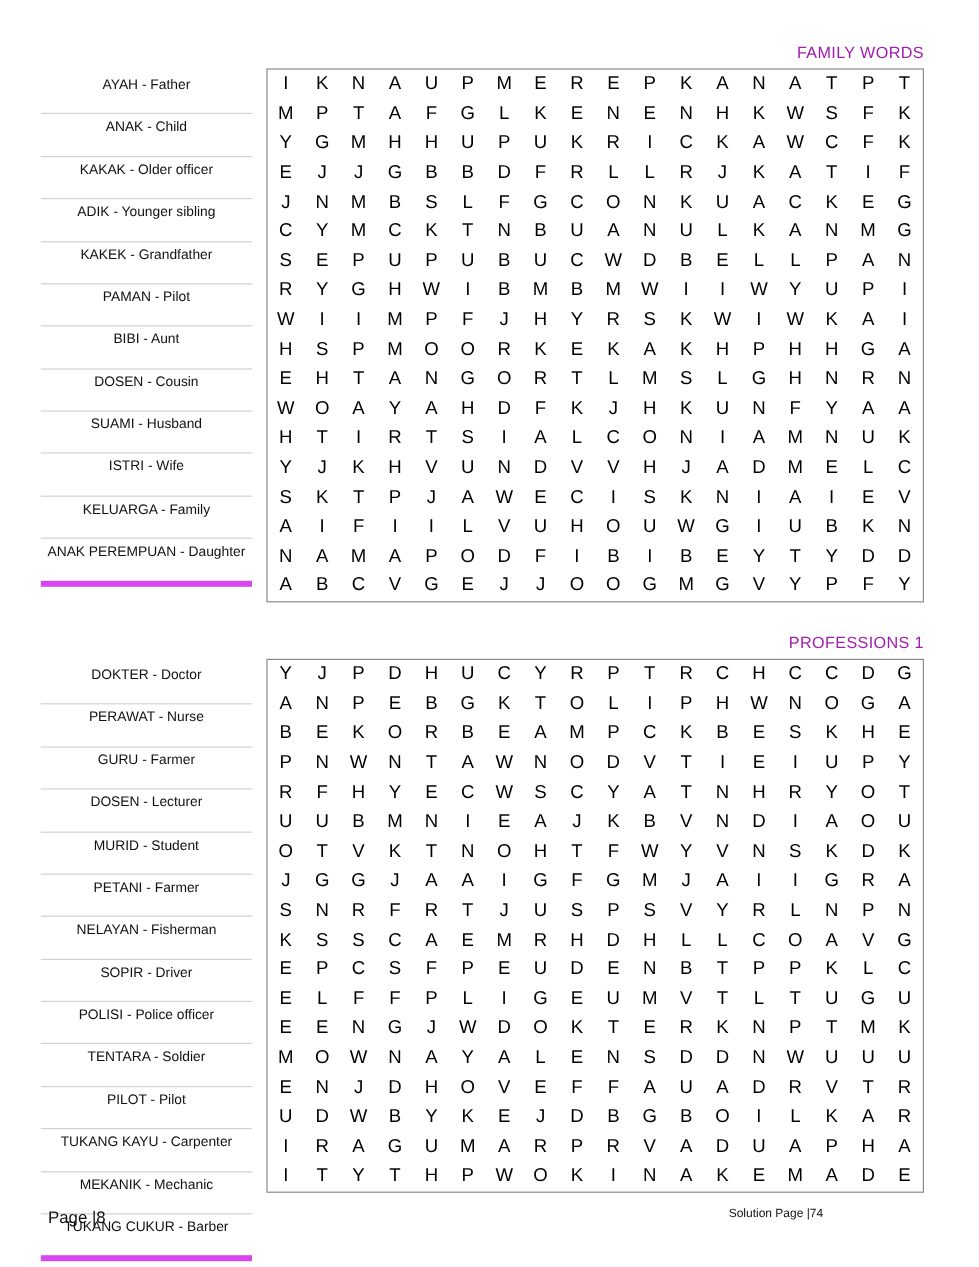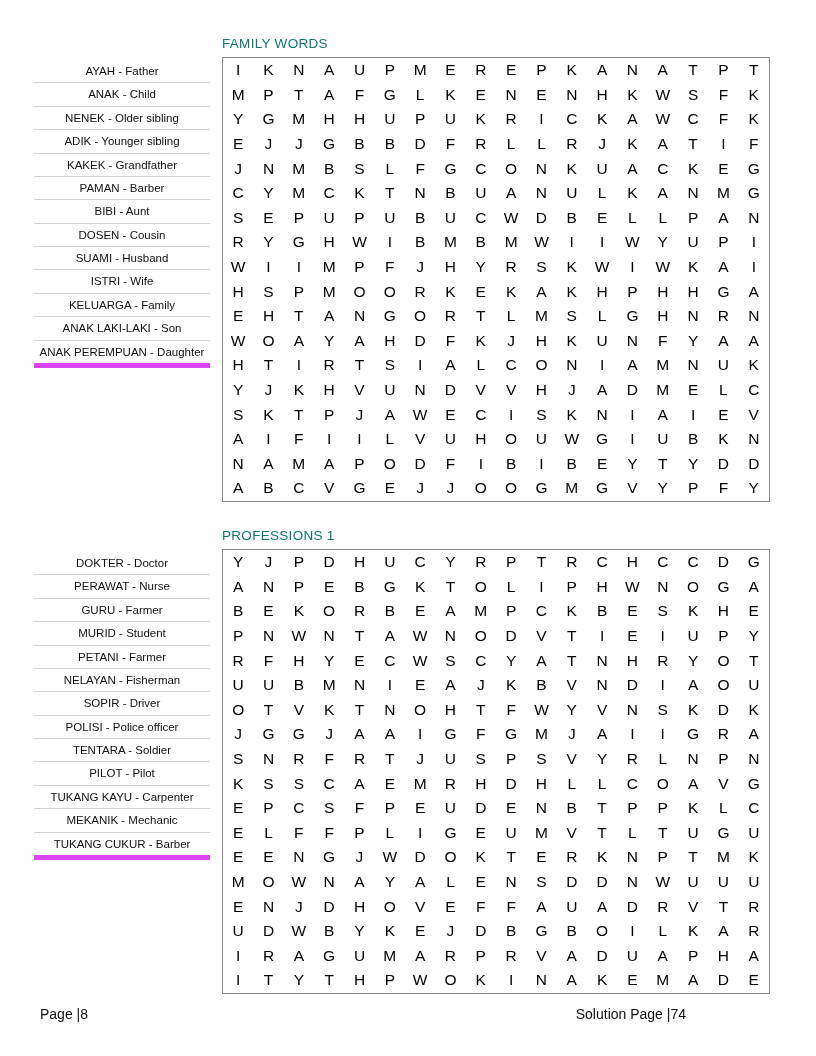--- a/index.html
+++ b/index.html
@@ -30,43 +30,43 @@
     width: 816px;
   }
   #block-family { top: 36px; }
   #block-professions { top: 528px; }
 
   .puzzle-title {
     position: absolute;
     left: 222px;
     top: 0px;
     width: 548px;
-    text-align: left;
+    text-align: right;
     font-size: 13.5px;
     letter-spacing: 0.3px;
-    color: #0f766e;
+    color: #a21caf;
   }
 
   
   .wordlist {
     position: absolute;
     left: 34px;
     width: 176px;
     border-collapse: collapse;
     table-layout: fixed;
   }
   #wordlist-family { top: 24px; }
   #wordlist-professions { top: 24px; }
 
   .wordlist td {
     border-bottom: 1px solid #d2d2d2;
     text-align: center;
     font-size: 11.5px;
     line-height: 1.25;
-    padding: 4px 2px 4px 2px;
+    padding: 4px 2px 16px 2px;
     color: #111111;
     vertical-align: middle;
     height: 22px;
     box-sizing: border-box;
   }
   .wordlist tr:last-child td { border-bottom: 5px solid #d946ef; }
 
   
   .grid-wrap {
     position: absolute;
@@ -104,69 +104,66 @@
     position: absolute;
     left: 40px;
     top: 0;
     font-size: 14px;
     color: #111111;
   }
   .footer-right {
     position: absolute;
     right: 46px;
     top: 0;
-    font-size: 14px;
+    font-size: 10px;
     color: #111111;
   }
 </style>
 </head>
 <body>
 
 <div class="page">
 
   <div class="puzzle-block" id="block-family">
     <div class="puzzle-title">FAMILY WORDS</div>
 
     <table class="wordlist" id="wordlist-family">
       <tbody>
           <tr>
             <td>AYAH - Father</td>
           </tr>
           <tr>
             <td>ANAK - Child</td>
           </tr>
           <tr>
-            <td>NENEK - Older sibling</td>
+            <td>KAKAK - Older officer</td>
           </tr>
           <tr>
             <td>ADIK - Younger sibling</td>
           </tr>
           <tr>
             <td>KAKEK - Grandfather</td>
           </tr>
           <tr>
-            <td>PAMAN - Barber</td>
+            <td>PAMAN - Pilot</td>
           </tr>
           <tr>
             <td>BIBI - Aunt</td>
           </tr>
           <tr>
             <td>DOSEN - Cousin</td>
           </tr>
           <tr>
             <td>SUAMI - Husband</td>
           </tr>
           <tr>
             <td>ISTRI - Wife</td>
           </tr>
           <tr>
             <td>KELUARGA - Family</td>
-          </tr>
-          <tr>
-            <td>ANAK LAKI-LAKI - Son</td>
           </tr>
           <tr>
             <td>ANAK PEREMPUAN - Daughter</td>
           </tr>
         </tbody>
     </table>
 
     <div class="grid-wrap">
       <table class="grid">
         <tbody>
@@ -543,20 +540,23 @@
           <tr>
             <td>DOKTER - Doctor</td>
           </tr>
           <tr>
             <td>PERAWAT - Nurse</td>
           </tr>
           <tr>
             <td>GURU - Farmer</td>
           </tr>
           <tr>
+            <td>DOSEN - Lecturer</td>
+          </tr>
+          <tr>
             <td>MURID - Student</td>
           </tr>
           <tr>
             <td>PETANI - Farmer</td>
           </tr>
           <tr>
             <td>NELAYAN - Fisherman</td>
           </tr>
           <tr>
             <td>SOPIR - Driver</td>

